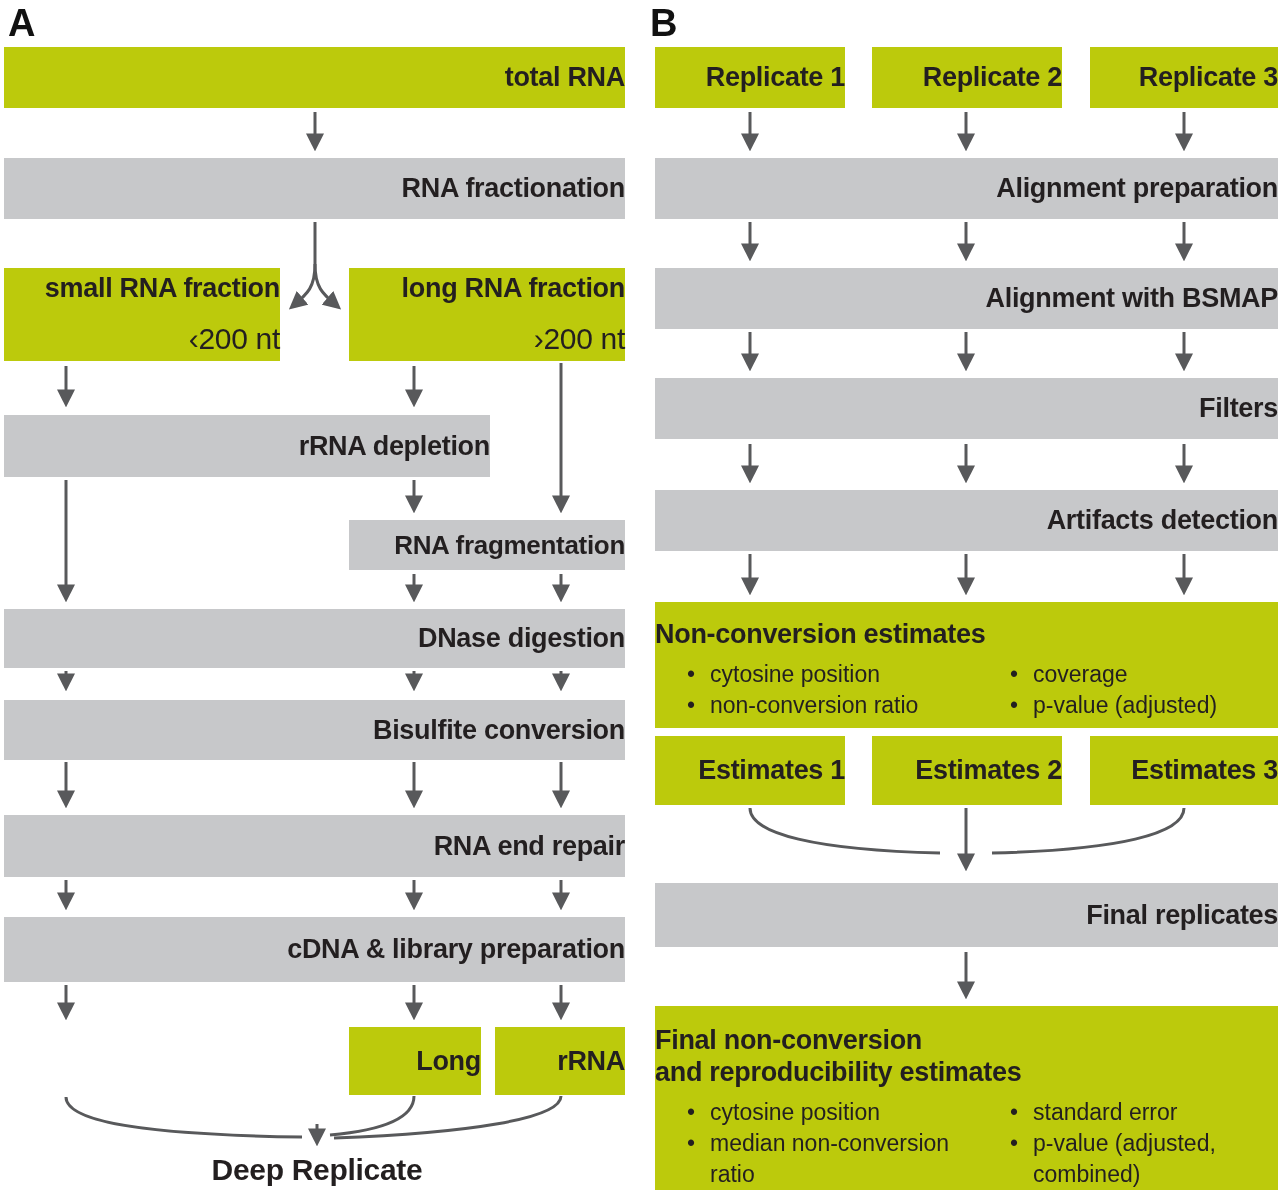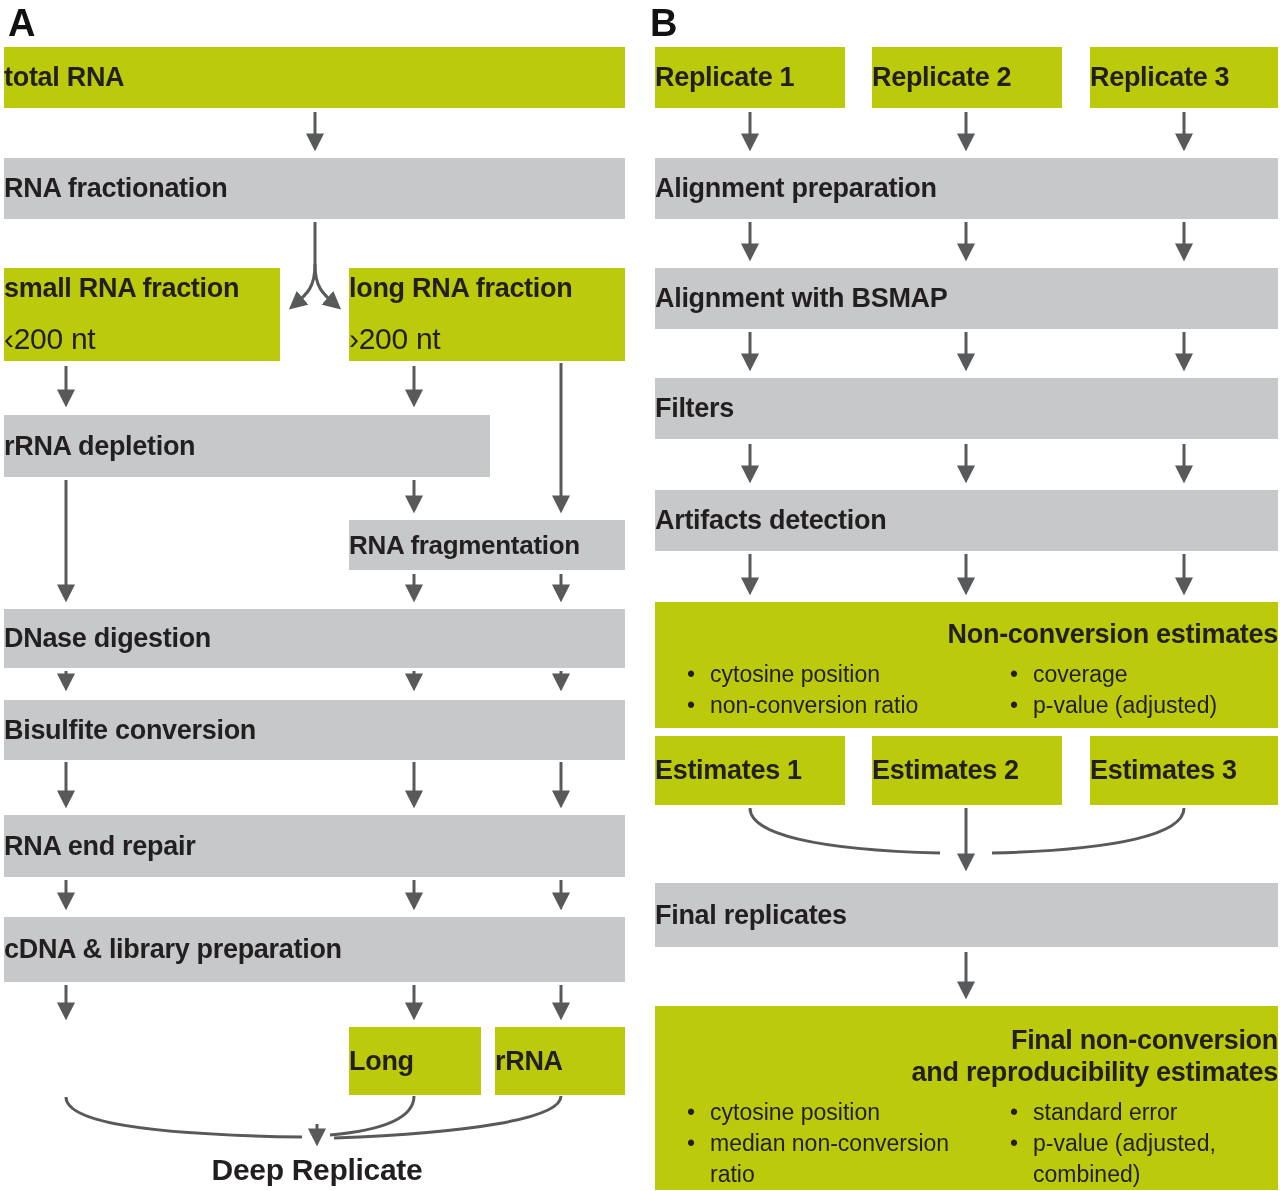--- a/index.html
+++ b/index.html
@@ -13,35 +13,35 @@
   }
   svg.arrows { position:absolute; left:0; top:0; }
   .panel-label {
     position:absolute;
     font-size:38px; font-weight:700; color:#111111;
     letter-spacing:-0.5px;
   }
   .node {
     position:absolute;
     display:flex; flex-direction:column;
-    align-items:flex-start; justify-content:center;
+    align-items:flex-end; justify-content:center;
     text-align:center;
     font-size:27px; font-weight:700;
     letter-spacing:-0.3px;
     color:#231f20;
   }
   .green { background:#bcca0c; }
   .gray  { background:#c7c8ca; }
   .node .sub { font-size:30px; font-weight:400; margin-top:18px; }
   .bigbox {
     position:absolute;
     color:#231f20;
   }
   .bigbox .title {
-    text-align:right; font-size:27px; font-weight:700;
+    text-align:left; font-size:27px; font-weight:700;
     letter-spacing:-0.3px; line-height:32px;
   }
   .bullets { display:flex; padding-left:32px; margin-top:9px; }
   .col-left { width:323px; }
   .bullet-item { display:flex; font-size:23px; line-height:31px; font-weight:400; }
   .dot { width:23px; }
   .bt-wide  { width:262px; }
   .bt-narrow{ width:218px; }
   .deep-seq {
     position:absolute;

